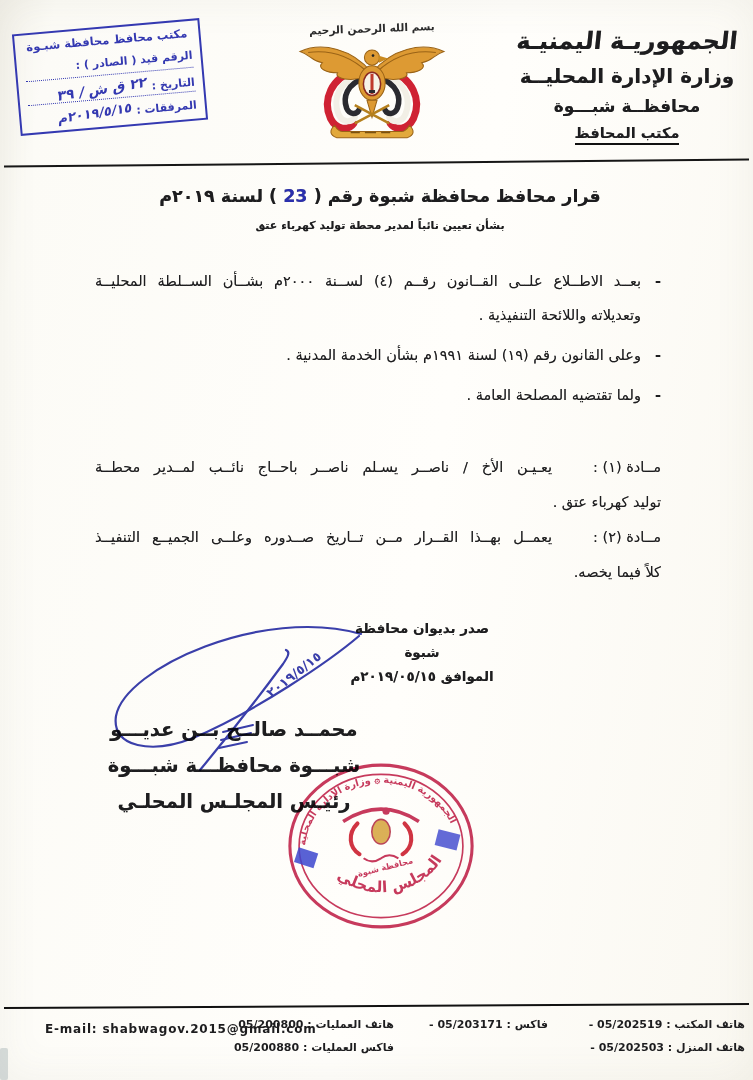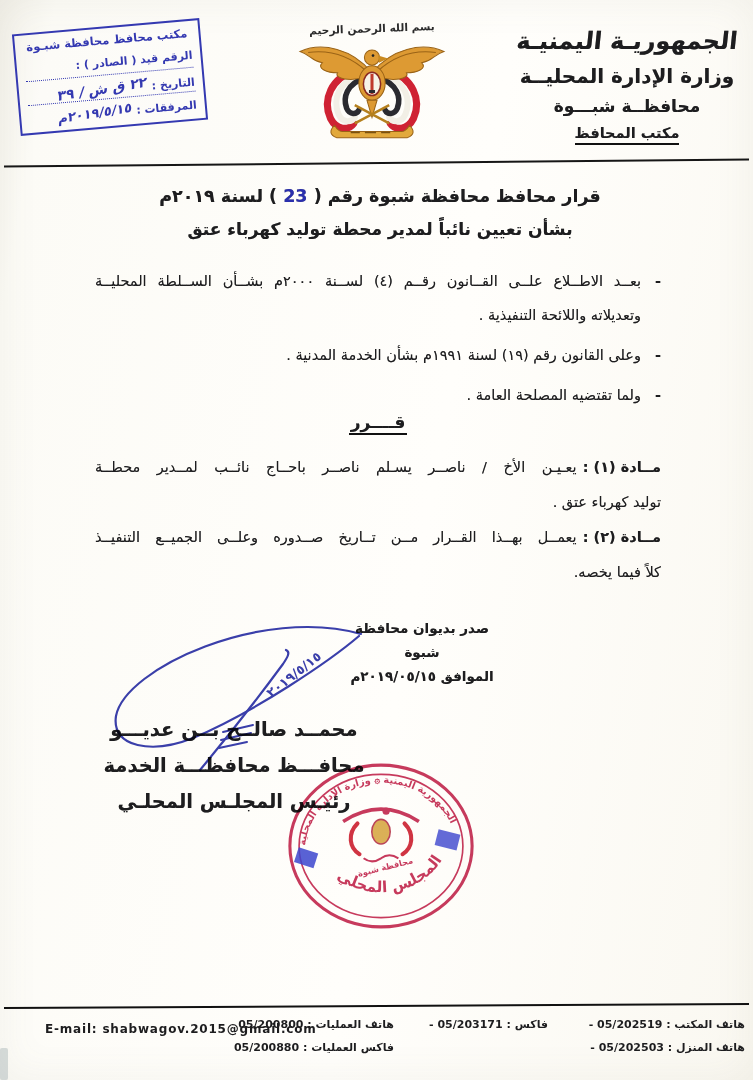--- a/index.html
+++ b/index.html
@@ -37,38 +37,38 @@
 
   
   .emblem{left:296px; top:18px; width:152px; height:142px;}
 
   .hr-top{left:4px; right:4px; top:162px; border-top:2px solid #161616; transform:rotate(-.55deg);}
   .hr-bot{left:4px; right:4px; top:1005px; border-top:2.2px solid #111; transform:rotate(-.3deg);}
 
   
   .title{left:120px; top:186px; width:520px; text-align:center; direction:rtl; font-weight:bold;}
   .title .l1{font-size:17.5px;}
-  .title .l2{font-size:17px; margin-top:13px;}
+  .title .l2{font-size:11px; margin-top:13px;}
   .blue-num{color:#2a2fae; font-weight:bold;}
 
   .body-txt{left:95px; top:264px; width:566px; direction:rtl; font-size:14.5px; line-height:34px;}
   .li{display:flex; gap:10px;}
   .dash{font-weight:bold; flex:0 0 10px;}
   .fill{flex:1;}
   .j{text-align:justify; text-align-last:justify;}
   .r{text-align:right;}
   .ind{padding-left:0; margin-left:30px;}
   .sp{margin-top:6px;}
 
   .qarrar{left:95px; top:412px; width:566px; text-align:center; direction:rtl;}
   .qarrar span{font-size:17px; font-weight:bold; border-bottom:2px solid #111; padding:0 2px 1px 2px;}
 
   .articles{left:95px; top:450px; width:566px; direction:rtl; font-size:14.5px; line-height:35px;}
   .art-l1{display:flex; gap:6px;}
-  .art-label{font-weight:bold; white-space:nowrap;}
+  .art-label{font-weight:normal; white-space:nowrap;margin-left:35px;}
 
   .issued{left:347px; top:616px; width:150px; text-align:center; direction:rtl;
     font-weight:bold; font-size:13.5px; line-height:24px;}
 
   
   .sig{left:103px; top:620px; width:275px; height:155px; mix-blend-mode:multiply; z-index:4;}
   .name-blk{left:103px; top:712px; width:262px; direction:rtl; text-align:center;
     font-weight:bold; font-size:19.5px; line-height:36px; z-index:2;}
 
   .seal{left:283px; top:760px; width:196px; height:172px; mix-blend-mode:multiply; opacity:.92; z-index:3;}
@@ -162,23 +162,20 @@
     <div class="li sp">
       <span class="dash">-</span>
       <div class="fill r">وعلى القانون رقم (١٩) لسنة ١٩٩١م بشأن الخدمة المدنية .</div>
     </div>
     <div class="li sp">
       <span class="dash">-</span>
       <div class="fill r">ولما تقتضيه المصلحة العامة .</div>
     </div>
   </div>
 
-  <div class="abs qarrar soft">
-    <span>قــــرر</span>
-  </div>
 
   <div class="abs articles soft">
     <div>
       <div class="art-l1">
         <span class="art-label">مــادة (١) :</span>
         <span class="fill j">يعـيـن الأخ / ناصــر يسـلم ناصــر باحــاج نائــب لمــدير محطــة</span>
       </div>
       <div class="r">توليد كهرباء عتق .</div>
     </div>
     <div>
@@ -201,21 +198,21 @@
         <path d="M258 14 C 160 -14 22 48 13 96 C 8 128 50 134 90 118 C 152 92 228 40 256 16"></path>
         <path d="M97 150 C 122 120 152 82 180 44 C 184 38 188 32 183 30"></path>
         <path d="M120 112 l30 -7 M118 120 l30 -7 M116 128 l28 -6" stroke-width="2"></path>
       </g>
       <text x="168" y="78" font-size="13" fill="#3a3fae" font-weight="bold" transform="rotate(-38 168 78)">٢٠١٩/٥/١٥</text>
     </svg>
   </div>
 
   <div class="abs name-blk soft">
     <div>محمــد صالــح بــن عديـــو</div>
-    <div>محافـــظ محافظـــة الخدمة</div>
+    <div>شبـــوة محافظـــة شبـــوة</div>
     <div>رئيـس المجلـس المحلـي</div>
   </div>
 
   <div class="abs seal">
     <svg viewBox="0 0 190 168" width="196" height="172">
       <defs>
         <path id="sealArcTop" d="M 22 98 A 74 65 0 1 1 168 98"></path>
         <path id="sealArcBottom" d="M 30 86 A 68 61 0 0 0 160 86"></path>
       </defs>
       <ellipse cx="95" cy="84" rx="89" ry="79" fill="none" stroke="#c22950" stroke-width="3"></ellipse>

